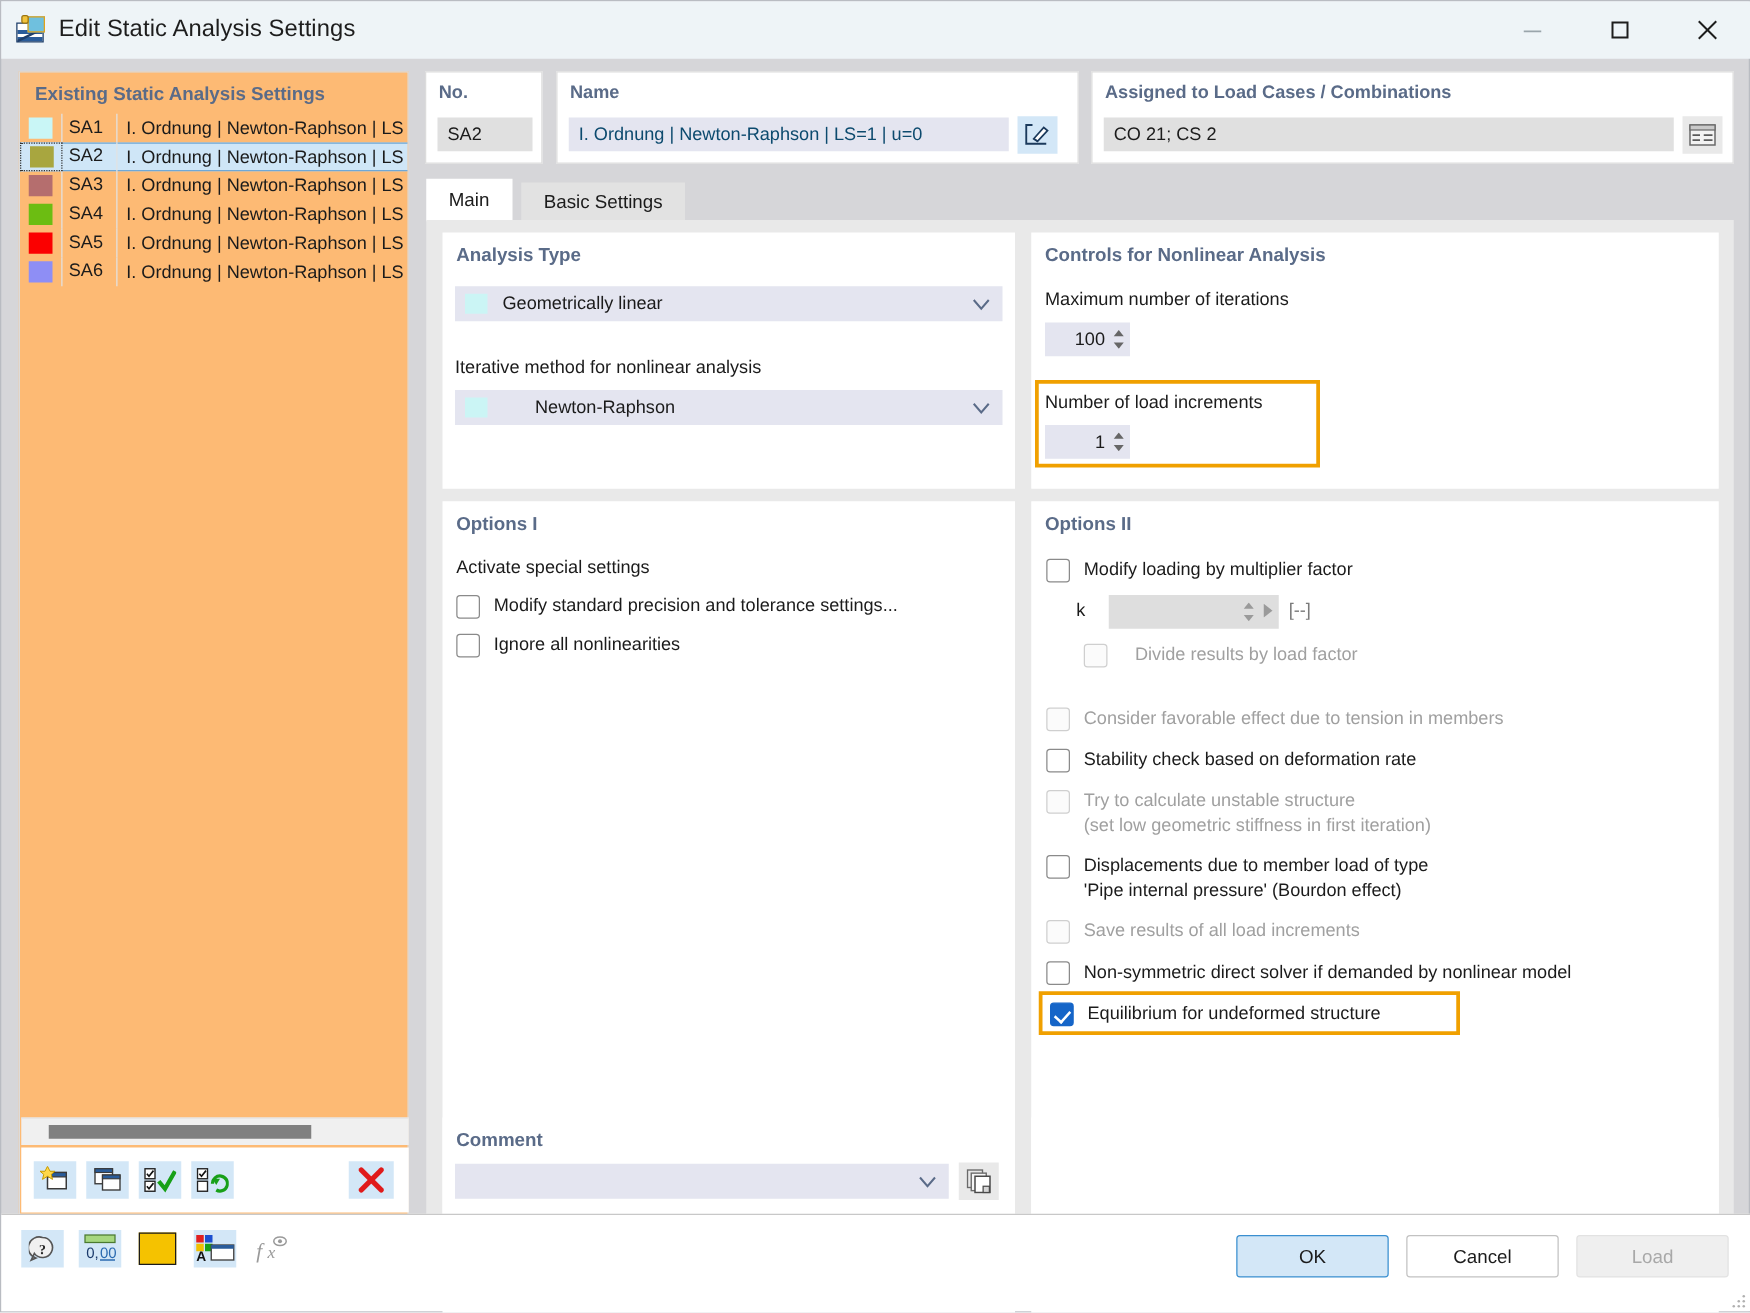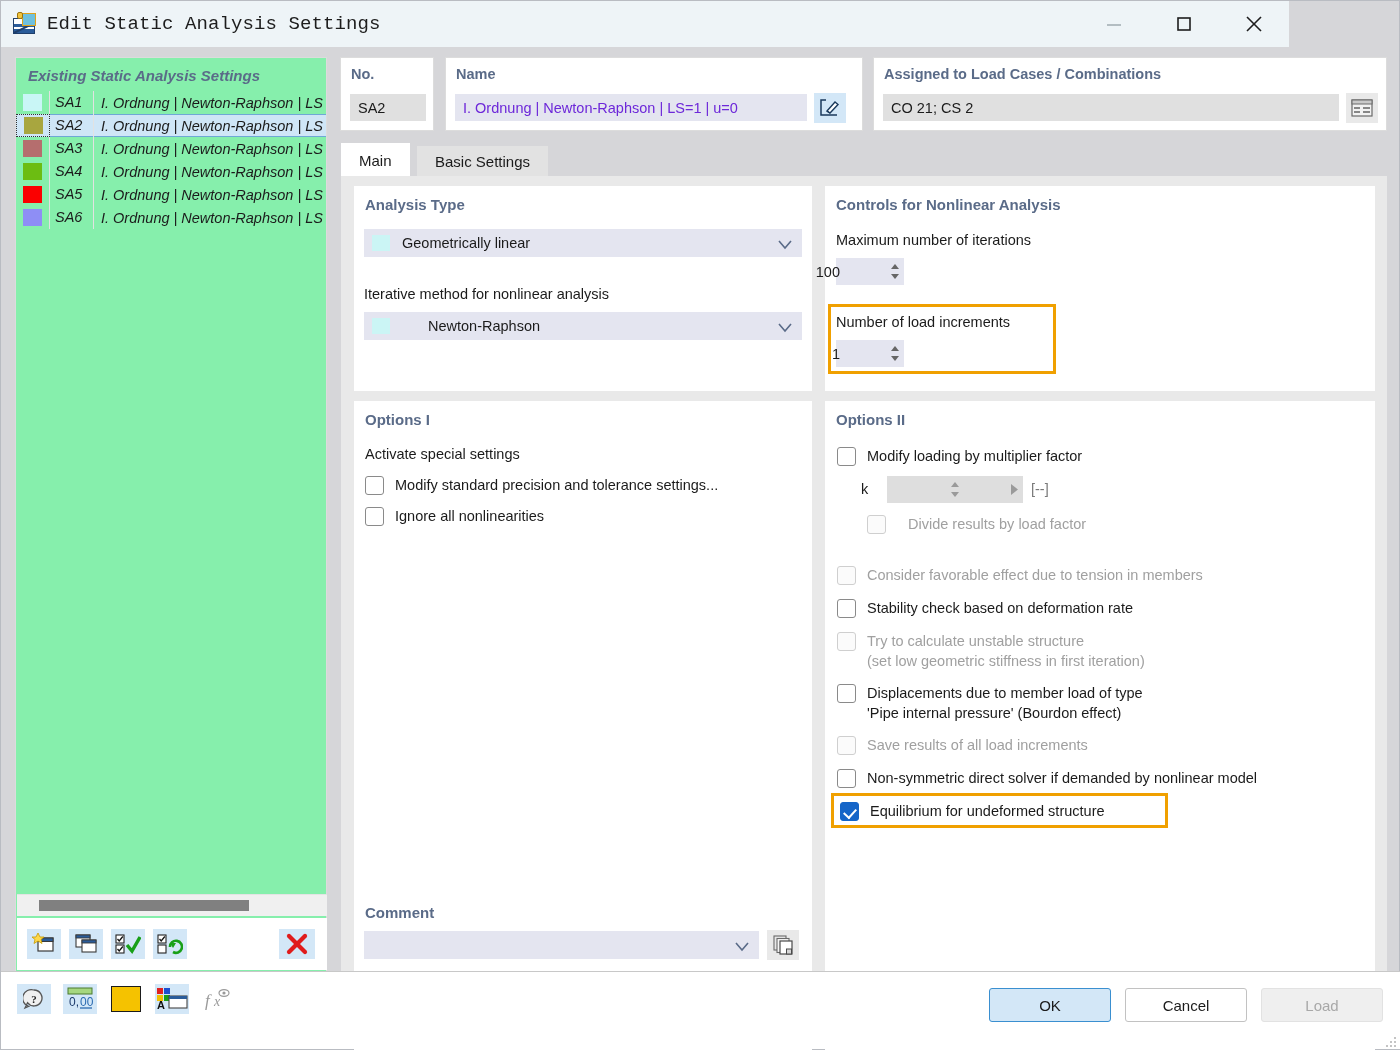--- a/index.html
+++ b/index.html
@@ -12,23 +12,23 @@
   }
   #app {
     position: relative;
     width: 1400px; height: 1050px;
     background: #d6d6d9;
     border: 1px solid #b9bcc2;
   }
 
   
   .titlebar {
-    position: absolute; left: 0; top: 0; width: 1288px; height: 46px;
+    position: absolute; left: 0; top: 0; width: 1400px; height: 46px;
     background: #eef4f7;
-    display: flex; align-items: center; font-family: Liberation Mono, monospace;
+    display: flex; align-items: center;
   }
   .title-icon {
     width: 24px; height: 24px; margin-left: 12px; margin-right: 10px;
     position: relative; flex: none;
   }
   .ti-base { position: absolute; left: 0; top: 6px; width: 22px; height: 16px;
     background: linear-gradient(#ffffff 0 38%, #2a5c9a 38% 56%, #ffffff 56% 74%, #2a5c9a 74% 100%);
     border: 1px solid #1f3f6b; }
   .ti-diag { position: absolute; left: 1px; top: 6px; width: 21px; height: 16px; overflow: hidden; }
   .ti-diag:after { content:""; position:absolute; left:-2px; top:8px; width:28px; height:1.5px;
@@ -40,21 +40,21 @@
   .title-text {
     font-size: 19px; color: #1d1d1d; letter-spacing: .1px;
   }
   .wbtns { position: absolute; right: 0; top: 0; height: 46px; display: flex; }
   .wbtn { width: 70px; height: 46px; display: flex; align-items: center; justify-content: center; }
   .wbtn svg { display: block; }
 
   
   .leftpanel {
     position: absolute; left: 14px; top: 56px; width: 312px; height: 916px;
-    background: #86efac; border: 1px solid #dcdcdc; font-style: italic;
+    background: #fdba74; border: 1px solid #dcdcdc;
   }
   .lp-title {
     font-size: 15px; font-weight: bold; color: #5a6b88;
     padding: 9px 0 7px 12px;
   }
   .lp-list { position: relative; }
   .lp-row {
     display: flex; align-items: center; height: 23px;
     font-size: 14.5px; color: #1b1b1b;
   }
@@ -91,21 +91,21 @@
     background: #ffffff; border: 1px solid #dcdcdc;
   }
   .fld-label { font-size: 14.5px; font-weight: bold; color: #5a6b88; padding: 8px 0 0 10px; }
   .ro-input {
     position: absolute; left: 9px; top: 36px; height: 27px;
     background: #e0e0e0; color: #1b1b1b; font-size: 14.5px;
     display: flex; align-items: center; padding-left: 8px;
   }
   .ed-input {
     position: absolute; left: 9px; top: 36px; height: 27px;
-    background: #e4e5f0; color: #6d28d9; font-size: 14.5px;
+    background: #e4e5f0; color: #0c4a6e; font-size: 14.5px;
     display: flex; align-items: center; padding-left: 8px;
   }
   .sq-btn {
     position: absolute; width: 32px; height: 30px;
     background: #d3e7f7; display: flex; align-items: center; justify-content: center;
   }
   .sq-btn.grey { background: #e9e9e9; }
 
   
   .tabstrip { position: absolute; left: 340px; top: 142px; width: 1046px; height: 33px; }
@@ -139,21 +139,21 @@
     display: flex; align-items: center; font-size: 14.5px; color: #1b1b1b;
   }
   .combo .swatch { width: 18px; height: 16px; background: #cbf5f5; margin-left: 8px; }
   .combo .ctext { margin-left: 12px; }
   .combo .chev { position: absolute; right: 10px; top: 8px; }
   .plain-label { position: absolute; font-size: 14.5px; color: #1b1b1b; }
 
   .spin {
     position: absolute; height: 27px; background: #e4e5f0;
     display: flex; align-items: center; justify-content: flex-end;
-    font-size: 14.5px; color: #1b1b1b; padding-right: 4px; gap: 44px;
+    font-size: 14.5px; color: #1b1b1b; padding-right: 4px;
   }
   .spin .sval { margin-right: 6px; }
   .spin-arrows { display: flex; flex-direction: column; gap: 3px; width: 10px; }
   .spin.disabled { background: #dedede; }
 
   .hilite-box {
     position: absolute; border: 3px solid #f0a000; pointer-events: none;
   }
 
   .chk-row { position: absolute; display: flex; align-items: flex-start; font-size: 14.5px; color: #1b1b1b; }

